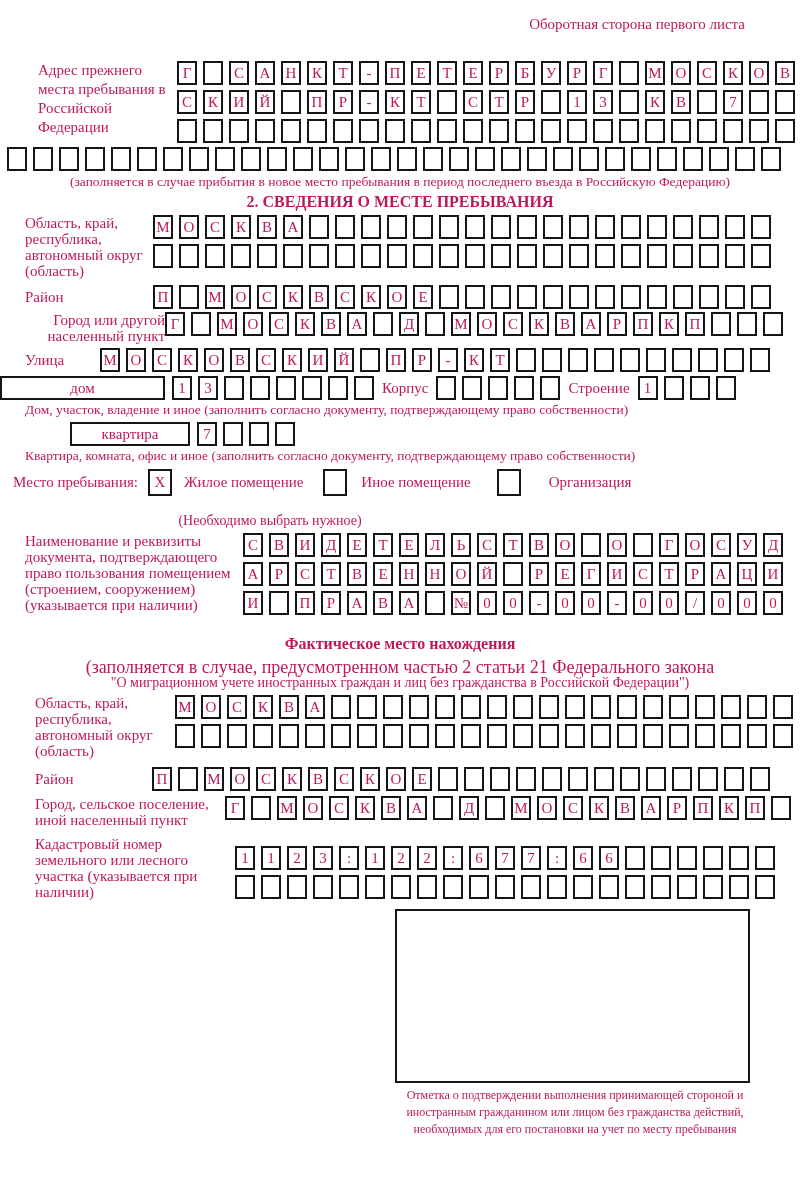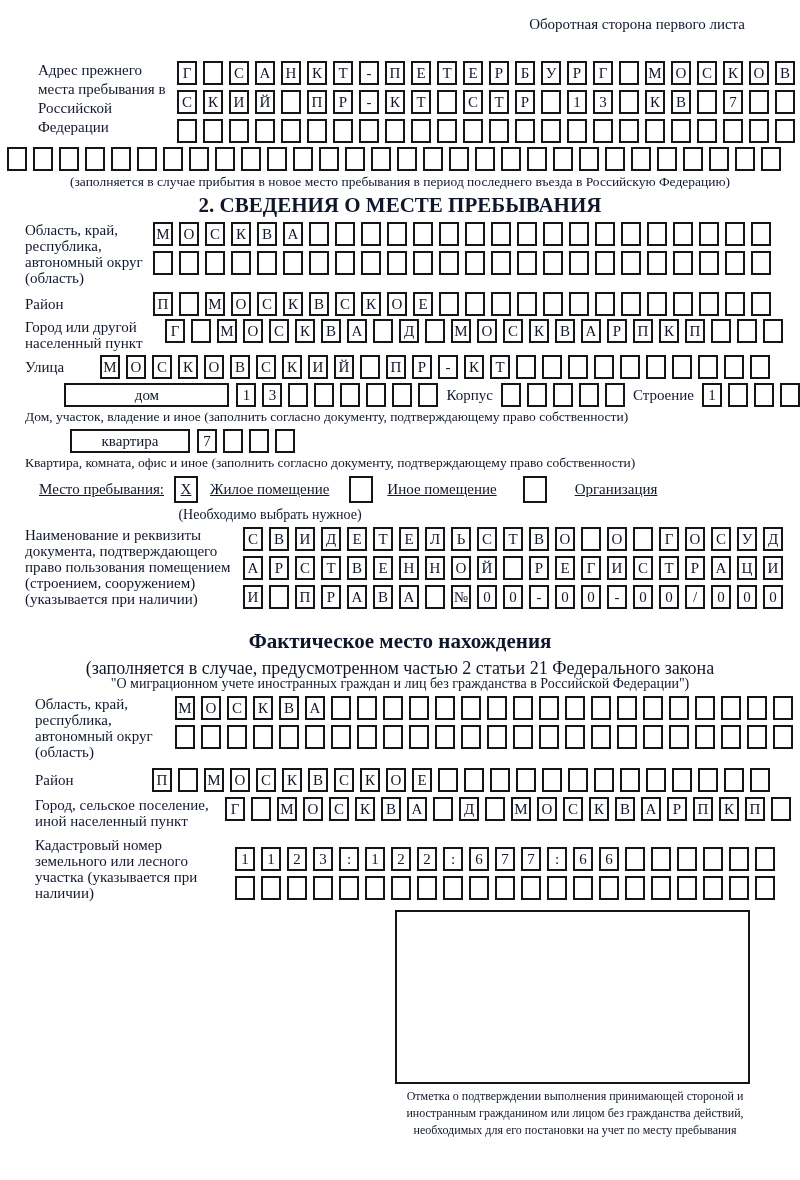--- a/index.html
+++ b/index.html
@@ -1,27 +1,27 @@
 <!DOCTYPE html>
 <html><head>
 <meta charset="utf-8">
 <style>
   html,body{margin:0;padding:0;background:#fff;}
   .page{position:relative;width:800px;height:1180px;background:#ffffff;
-        font-family:"Liberation Serif","DejaVu Serif",serif;color:#0f172a;overflow:hidden;}
+        font-family:"Liberation Serif","DejaVu Serif",serif;color:#be185d;overflow:hidden;}
   .corner{padding-top:16px;padding-right:55px;text-align:right;font-size:15px;}
   .block{display:flex;align-items:flex-start;}
   .rowlabel{font-size:15px;line-height:16px;flex:none;}
   .cellcol{display:flex;flex-direction:column;gap:5px;}
   .cellrow{display:flex;gap:6px;flex:none;}
   .cell{width:20px;height:24px;border:2px solid #151515;box-sizing:border-box;flex:none;
         display:flex;align-items:center;justify-content:center;font-size:15px;line-height:1;background:#fff;}
   .caption{font-size:13.5px;line-height:16px;}
   .center{text-align:center;}
-  .title{font-weight:bold;font-size:21px;text-align:center;}
+  .title{font-weight:bold;font-size:16px;text-align:center;}
   .labelbox{border:2px solid #151515;box-sizing:border-box;height:24px;flex:none;
             display:flex;align-items:center;justify-content:center;font-size:15px;}
   .inlinelabel{font-size:15px;line-height:24px;flex:none;}
   .checkbox{width:24px;height:27px;border:2px solid #151515;box-sizing:border-box;flex:none;
             display:flex;align-items:center;justify-content:center;font-size:15px;}
   .stayrow{display:flex;align-items:center;}
   .staylabel{font-size:15px;flex:none;}
   .stampbox{border:2px solid #151515;box-sizing:border-box;background:#fff;}
 </style>
 </head>
@@ -231,21 +231,21 @@
         <span class="cell"></span>
         <span class="cell"></span>
         <span class="cell"></span>
         <span class="cell"></span>
         <span class="cell"></span>
         <span class="cell"></span>
         <span class="cell"></span>
       </div>
   </div>
 
-  <div class="block" style="margin-left:25px;margin-top:3px;height:34px;">
+  <div class="block" style="margin-left:25px;margin-top:3px;height:34px;text-align:right;">
     <div class="rowlabel" style="width:140px;">Город или другой населенный пункт</div>
     <div class="cellrow">
         <span class="cell">Г</span>
         <span class="cell"></span>
         <span class="cell">М</span>
         <span class="cell">О</span>
         <span class="cell">С</span>
         <span class="cell">К</span>
         <span class="cell">В</span>
         <span class="cell">А</span>
@@ -293,21 +293,21 @@
         <span class="cell"></span>
         <span class="cell"></span>
         <span class="cell"></span>
         <span class="cell"></span>
         <span class="cell"></span>
         <span class="cell"></span>
         <span class="cell"></span>
       </div>
   </div>
 
-  <div class="block" style="margin-top:4px;align-items:center;justify-content:flex-end;">
+  <div class="block" style="margin-top:4px;align-items:center;">
     <div class="labelbox" style="width:165px;">дом</div>
     <div class="cellrow" style="margin-left:7px;">
         <span class="cell">1</span>
         <span class="cell">3</span>
         <span class="cell"></span>
         <span class="cell"></span>
         <span class="cell"></span>
         <span class="cell"></span>
         <span class="cell"></span>
         <span class="cell"></span>
@@ -334,30 +334,30 @@
     <div class="labelbox" style="width:120px;">квартира</div>
     <div class="cellrow" style="margin-left:7px;">
         <span class="cell">7</span>
         <span class="cell"></span>
         <span class="cell"></span>
         <span class="cell"></span>
       </div>
   </div>
   <div class="caption" style="margin-left:25px;margin-top:2px;">Квартира, комната, офис и иное (заполнить согласно документу, подтверждающему право собственности)</div>
 
-  <div class="stayrow" style="margin-left:39px;margin-top:5px;text-decoration:underline;">
+  <div class="stayrow" style="margin-left:13px;margin-top:5px;">
     <span class="staylabel">Место пребывания:</span>
     <span class="checkbox" style="margin-left:10px;">X</span>
     <span class="staylabel" style="margin-left:12px;">Жилое помещение</span>
     <span class="checkbox" style="margin-left:20px;"></span>
     <span class="staylabel" style="margin-left:14px;">Иное помещение</span>
     <span class="checkbox" style="margin-left:26px;"></span>
     <span class="staylabel" style="margin-left:28px;">Организация</span>
   </div>
-  <div class="caption center" style="margin-left:60px;width:420px;margin-top:4px;font-size:14px;">(Необходимо выбрать нужное)</div>
+  <div class="caption center" style="margin-left:60px;width:420px;margin-top:17px;font-size:14px;">(Необходимо выбрать нужное)</div>
 
   <div class="block" style="margin-left:25px;margin-top:4px;height:102px;">
     <div class="rowlabel" style="width:218px;">Наименование и реквизиты документа, подтверждающего право пользования помещением (строением, сооружением) (указывается при наличии)</div>
     <div class="cellcol">
       <div class="cellrow">
           <span class="cell">С</span>
           <span class="cell">В</span>
           <span class="cell">И</span>
           <span class="cell">Д</span>
           <span class="cell">Е</span>

